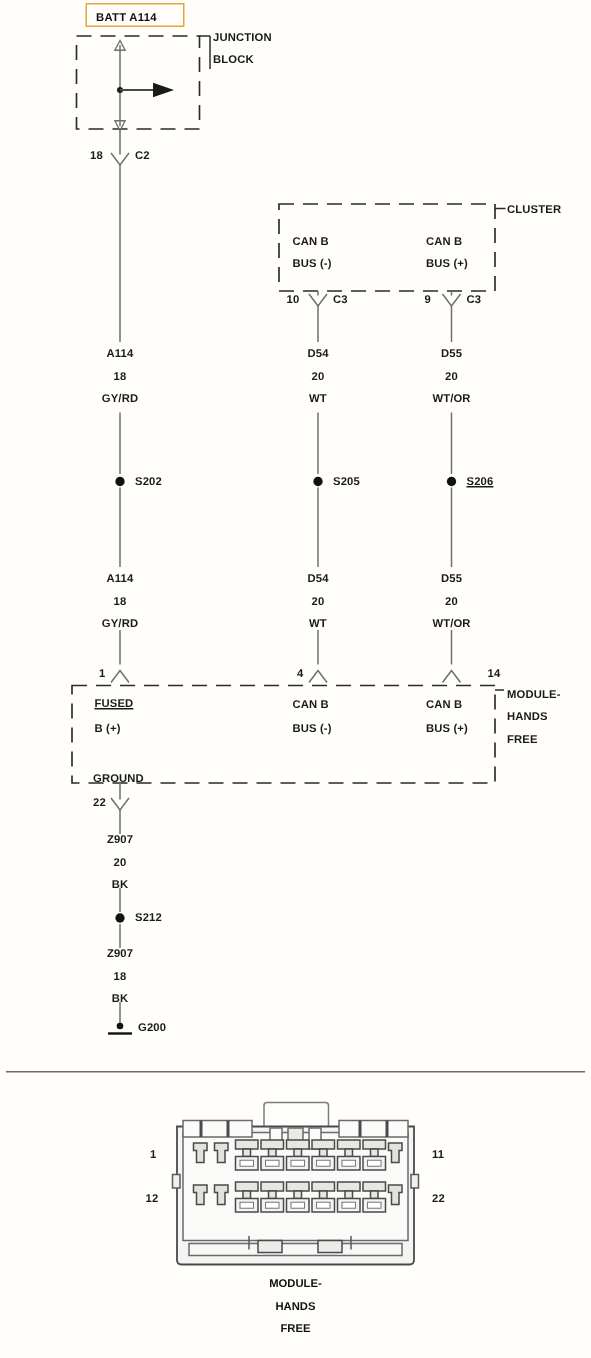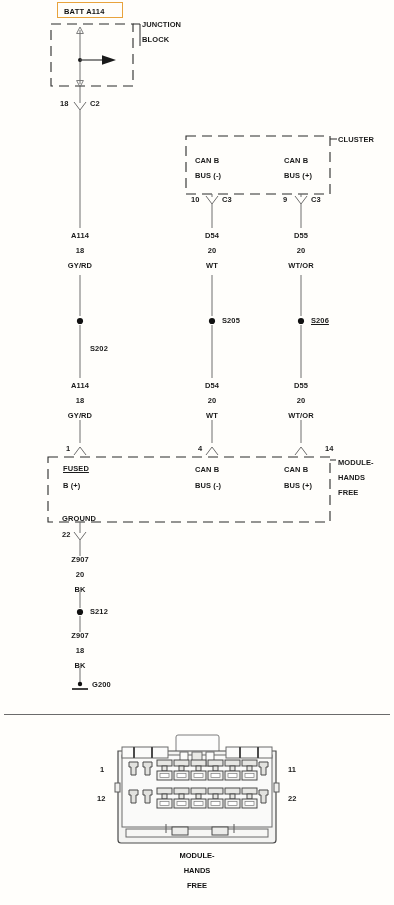--- a/index.html
+++ b/index.html
@@ -307,21 +307,21 @@
 <div class="txt ctr" style="left:80px; top:262px;">GY/RD</div>
 
 <div class="txt ctr" style="left:212px; top:232px;">D54</div>
 <div class="txt ctr" style="left:212px; top:247px;">20</div>
 <div class="txt ctr" style="left:212px; top:262px;">WT</div>
 
 <div class="txt ctr" style="left:301px; top:232px;">D55</div>
 <div class="txt ctr" style="left:301px; top:247px;">20</div>
 <div class="txt ctr" style="left:301px; top:262px;">WT/OR</div>
 
-<div class="txt" style="left:90px; top:317px;margin-top:28px;">S202</div>
+<div class="txt" style="left:90px; top:317px;">S202</div>
 <div class="txt" style="left:222px; top:317px;">S205</div>
 <div class="txt" style="left:311px; top:317px;text-decoration:underline;">S206</div>
 
 <div class="txt ctr" style="left:80px; top:382px;">A114</div>
 <div class="txt ctr" style="left:80px; top:397px;">18</div>
 <div class="txt ctr" style="left:80px; top:412px;">GY/RD</div>
 
 <div class="txt ctr" style="left:212px; top:382px;">D54</div>
 <div class="txt ctr" style="left:212px; top:397px;">20</div>
 <div class="txt ctr" style="left:212px; top:412px;">WT</div>

